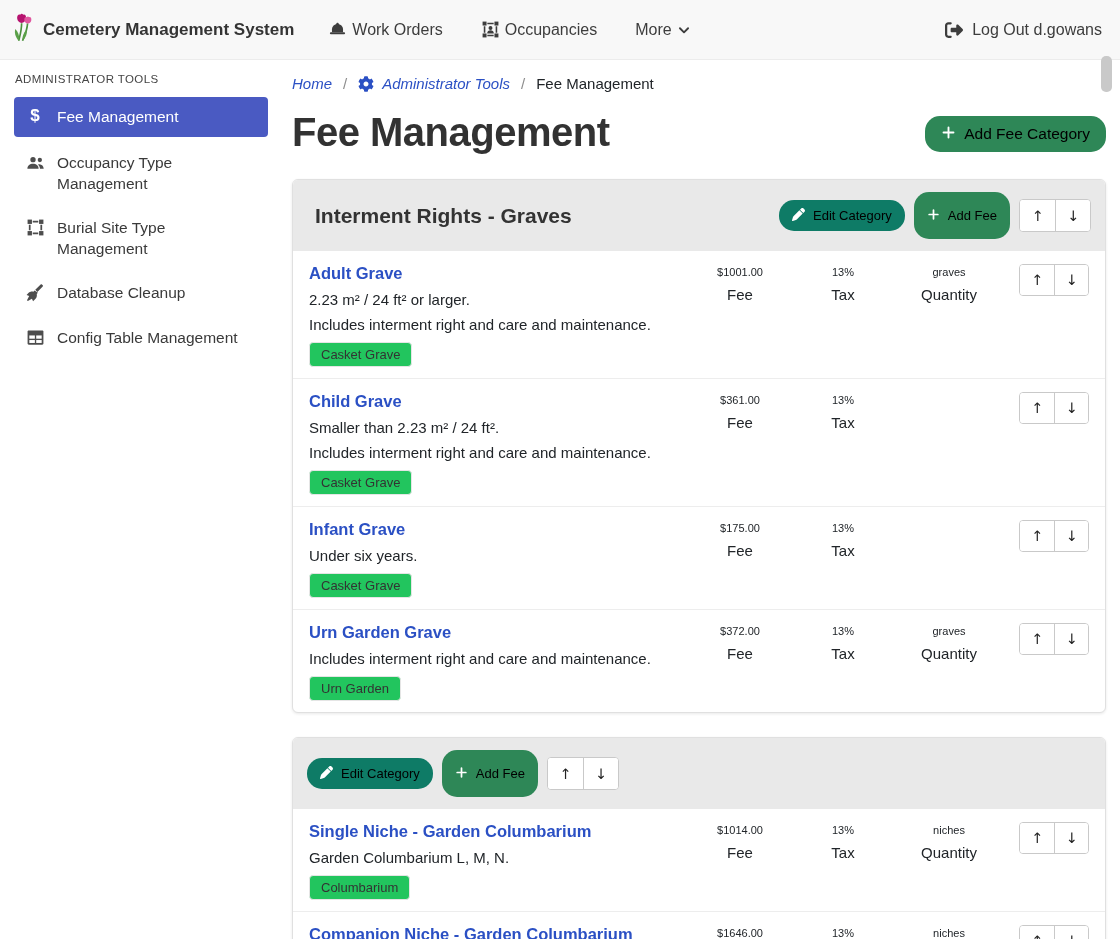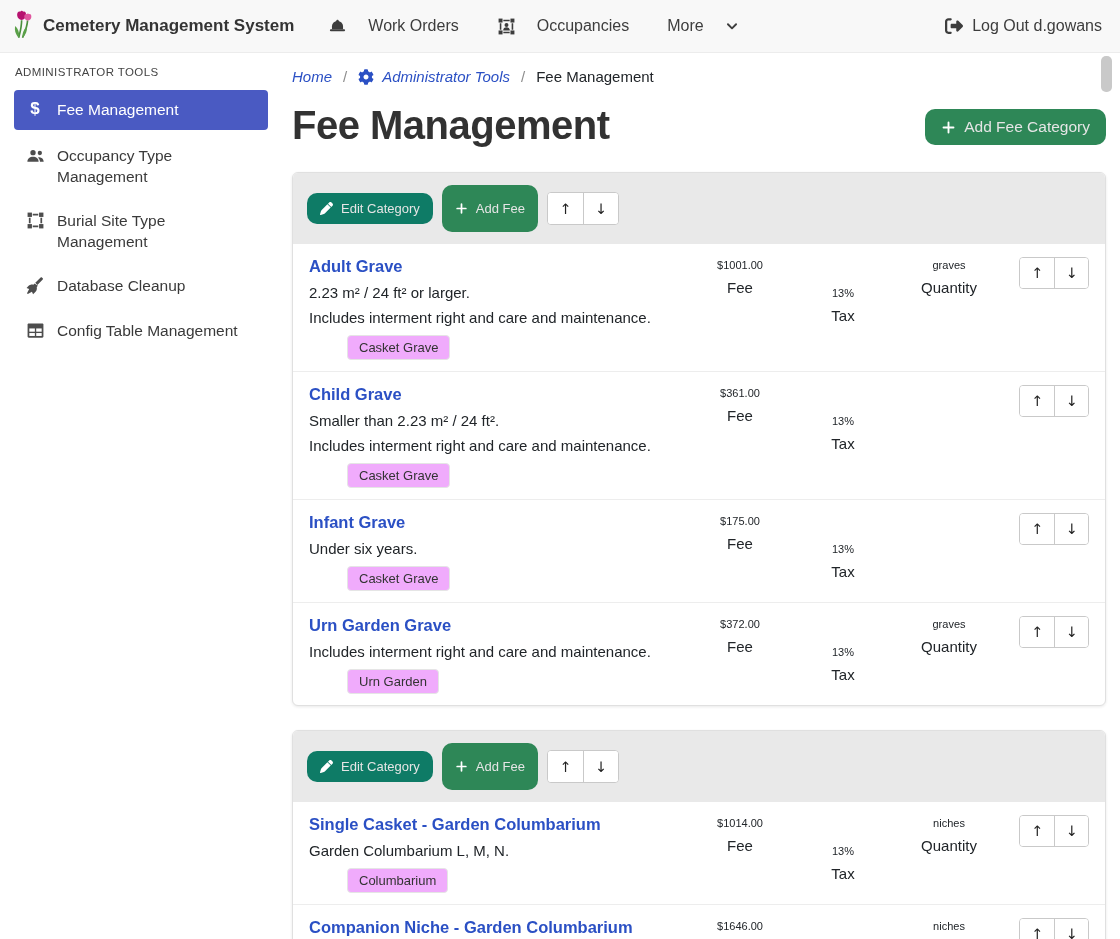--- a/index.html
+++ b/index.html
@@ -1,24 +1,24 @@
 <!DOCTYPE html>
 <html><head>
 <meta charset="utf-8">
 <style>
   * { box-sizing: border-box; margin: 0; padding: 0; }
   html,body { width:1120px; height:939px; overflow:hidden; background:#fff; }
   body { font-family:"Liberation Sans", sans-serif; color:#212529; font-size:15px; position:relative; }
 
   
-  .navbar { height:53px; background:#f8f8f8; border-bottom:1px solid #ececec;
+  .navbar { height:60px; background:#f8f8f8; border-bottom:1px solid #ececec;
             display:flex; align-items:center; padding:0 18px 0 12px; }
   .brand { display:flex; align-items:center; gap:9px; font-weight:bold; font-size:17px; color:#343434; cursor:pointer; }
   .nav-links { display:flex; align-items:center; margin-left:34px; gap:38px; }
-  .nav-link { display:flex; align-items:center; gap:21px; font-size:16px; color:#3d3d3d; cursor:pointer; }
+  .nav-link { display:flex; align-items:center; gap:5px; font-size:16px; color:#3d3d3d; cursor:pointer; }
   .nav-link svg { color:#3d3d3d; }
   .nav-spacer { flex:1; }
   .logout { display:flex; align-items:center; gap:9px; font-size:16px; color:#3d3d3d; cursor:pointer; }
 
   
   .layout { display:flex; height:887px; }
 
   
   .sidebar { width:280px; flex-shrink:0; padding:11px 12px 0 14px; background:#fff; }
   .sidebar-heading { font-size:11.5px; color:#454545; letter-spacing:.4px; margin:2px 0 12px 1px; font-weight:400; }
@@ -31,21 +31,21 @@
 
   
   .main { flex:1; padding:13px 14px 0 12px; overflow:hidden; }
   .breadcrumb { display:flex; align-items:center; gap:11px; font-size:15px; padding-top:2px; }
   .crumb-link { color:#2b50c4; display:flex; align-items:center; gap:8px; cursor:pointer; text-decoration:none;font-style:italic; }
   .crumb-sep { color:#8d8d8d; }
   .crumb-current { color:#212529; }
 
   .page-head { display:flex; justify-content:space-between; align-items:flex-start; margin-top:17px; }
   h1.page-title { font-size:40px; font-weight:600; color:#323232; letter-spacing:-.5px; line-height:1.15; }
-  .btn { border:none; border-radius:10px; color:#e5e5e5; display:inline-flex; align-items:center; gap:8px; cursor:pointer;
+  .btn { border:none; border-radius:15px; color:#000000; display:inline-flex; gap:8px; cursor:pointer;
          font-family:"Liberation Sans",sans-serif; }
   .btn-add-cat { background:#2e8757; font-size:15.5px; padding:9px 16px; margin-top:7px; }
   .btn-edit { background:#0e7b66; font-size:13px; padding:8px 13px; }
   .btn-addfee { background:#2e8757; font-size:13px; padding:16px 13px; }
 
   
   .category-card { border:1px solid #e0e0e0; border-radius:6px; box-shadow:0 1px 3px rgba(0,0,0,.09);
                    margin-top:24px; background:#fff; overflow:hidden; }
   .cat-header { background:#e9e9e9; padding:12px 14px; display:flex; align-items:center; }
   .cat-title { flex:1; font-size:21px; font-weight:600; color:#333; padding-left:8px; }
@@ -58,24 +58,24 @@
   .arrow-btn + .arrow-btn { border-left:1px solid #c9c9c9; }
   .row-arrows .arrow-btn { width:34px; height:30px; }
 
   
   .fee-row { display:flex; align-items:flex-start; padding:13px 16px 11px 16px; }
   .fee-row + .fee-row { border-top:1px solid #ededed; }
   .fee-left { flex:1; padding-right:8px; }
   .fee-name { color:#2b50c4; font-weight:bold; font-size:16.5px; text-decoration:none; cursor:pointer; }
   .fee-desc { font-size:15px; color:#212529; margin-top:8px; }
   .fee-tag-wrap { margin-top:9px; }
-  .fee-tag { display:inline-block; background:#f0abfc; border:1px solid #e5e5e5; border-radius:4px;
-             padding:4px 11px; font-size:13px; color:#333;margin-left:38px; }
+  .fee-tag { display:inline-block; background:#22c55e; border:1px solid #e5e5e5; border-radius:4px;
+             padding:4px 11px; font-size:13px; color:#333; }
   .num-col { flex-shrink:0; text-align:center; padding-top:2px; }
-  .col-fee { width:110px; } .col-tax { width:96px;margin-top:28px; } .col-qty { width:116px; }
+  .col-fee { width:110px; } .col-tax { width:96px; } .col-qty { width:116px; }
   .num-val { font-size:11px; }
   .num-label { font-size:15px; margin-top:8px; }
   .row-arrows { margin-left:12px; }
 
   
   .scroll-thumb { position:absolute; right:8px; top:56px; width:11px; height:36px;
                   background:#c9c9c9; border-radius:5px; }
 
   .icn svg, .btn svg, .nav-link svg, .logout svg, .crumb-link svg { display:block; }
 </style>
@@ -230,20 +230,167 @@
     <div class="page-head">
       <h1 class="page-title">Fee Management</h1>
       <button class="btn btn-add-cat">
         <span>
           <svg width="15" height="15" viewBox="0 0 24 24" fill="none" stroke="#fff" stroke-width="3" stroke-linecap="round">
               <path d="M12 4v16M4 12h16"></path>
             </svg>
         </span>
         <span>Add Fee Category</span>
       </button>
+    </div>
+
+    <div class="category-card">
+      <div class="cat-header">
+        <div class="cat-title">Interment Rights - Graves</div>
+        <div class="cat-actions">
+          <button class="btn btn-edit">
+            <span>
+              <svg width="13" height="13" viewBox="0 0 512 512" fill="#fff">
+                  <path d="M362.7 19.3L314.3 67.7 444.3 197.7l48.4-48.4c25-25 25-65.5 0-90.5L453.3 19.3c-25-25-65.5-25-90.5 0zm-71 71L58.6 323.5c-10.4 10.4-18 23.3-22.2 37.4L1 481.2C-1.5 489.7.8 498.8 7 505s15.3 8.5 23.7 6.1l120.3-35.4c14.1-4.2 27-11.8 37.4-22.2L421.7 220.3 291.7 90.3z"></path>
+                </svg>
+            </span>
+            <span>Edit Category</span>
+          </button>
+          <button class="btn btn-addfee">
+            <span>
+              <svg width="13" height="13" viewBox="0 0 24 24" fill="none" stroke="#fff" stroke-width="3.2" stroke-linecap="round">
+                  <path d="M12 4v16M4 12h16"></path>
+                </svg>
+            </span>
+            <span>Add Fee</span>
+          </button>
+          <div class="arrow-group">
+            <button class="arrow-btn">
+                <span>↑</span>
+              </button>
+            <button class="arrow-btn">
+                <span>↓</span>
+              </button>
+          </div>
+        </div>
+      </div>
+
+      <div class="fee-row">
+        <div class="fee-left">
+          <a class="fee-name">Adult Grave</a>
+          <div class="fee-desc hide-if-empty">2.23 m² / 24 ft² or larger.</div>
+          <div class="fee-desc hide-if-empty">Includes interment right and care and maintenance.</div>
+          <div class="fee-tag-wrap"><span class="fee-tag">Casket Grave</span></div>
+        </div>
+        <div class="num-col col-fee">
+          <div class="num-val">$1001.00</div>
+          <div class="num-label">Fee</div>
+        </div>
+        <div class="num-col col-tax">
+          <div class="num-val">13%</div>
+          <div class="num-label">Tax</div>
+        </div>
+        <div class="num-col col-qty">
+          <div class="num-val hide-if-empty">graves</div>
+          <div class="num-label hide-if-empty">Quantity</div>
+        </div>
+        <div class="arrow-group row-arrows">
+          <button class="arrow-btn">
+              <span>↑</span>
+            </button>
+          <button class="arrow-btn">
+              <span>↓</span>
+            </button>
+        </div>
+      </div>
+
+      <div class="fee-row">
+        <div class="fee-left">
+          <a class="fee-name">Child Grave</a>
+          <div class="fee-desc hide-if-empty">Smaller than 2.23 m² / 24 ft².</div>
+          <div class="fee-desc hide-if-empty">Includes interment right and care and maintenance.</div>
+          <div class="fee-tag-wrap"><span class="fee-tag">Casket Grave</span></div>
+        </div>
+        <div class="num-col col-fee">
+          <div class="num-val">$361.00</div>
+          <div class="num-label">Fee</div>
+        </div>
+        <div class="num-col col-tax">
+          <div class="num-val">13%</div>
+          <div class="num-label">Tax</div>
+        </div>
+        <div class="num-col col-qty">
+          
+          
+        </div>
+        <div class="arrow-group row-arrows">
+          <button class="arrow-btn">
+              <span>↑</span>
+            </button>
+          <button class="arrow-btn">
+              <span>↓</span>
+            </button>
+        </div>
+      </div>
+
+      <div class="fee-row">
+        <div class="fee-left">
+          <a class="fee-name">Infant Grave</a>
+          <div class="fee-desc hide-if-empty">Under six years.</div>
+          <div class="fee-tag-wrap"><span class="fee-tag">Casket Grave</span></div>
+        </div>
+        <div class="num-col col-fee">
+          <div class="num-val">$175.00</div>
+          <div class="num-label">Fee</div>
+        </div>
+        <div class="num-col col-tax">
+          <div class="num-val">13%</div>
+          <div class="num-label">Tax</div>
+        </div>
+        <div class="num-col col-qty">
+          
+          
+        </div>
+        <div class="arrow-group row-arrows">
+          <button class="arrow-btn">
+              <span>↑</span>
+            </button>
+          <button class="arrow-btn">
+              <span>↓</span>
+            </button>
+        </div>
+      </div>
+
+      <div class="fee-row">
+        <div class="fee-left">
+          <a class="fee-name">Urn Garden Grave</a>
+          <div class="fee-desc hide-if-empty">Includes interment right and care and maintenance.</div>
+          
+          <div class="fee-tag-wrap"><span class="fee-tag">Urn Garden</span></div>
+        </div>
+        <div class="num-col col-fee">
+          <div class="num-val">$372.00</div>
+          <div class="num-label">Fee</div>
+        </div>
+        <div class="num-col col-tax">
+          <div class="num-val">13%</div>
+          <div class="num-label">Tax</div>
+        </div>
+        <div class="num-col col-qty">
+          <div class="num-val hide-if-empty">graves</div>
+          <div class="num-label hide-if-empty">Quantity</div>
+        </div>
+        <div class="arrow-group row-arrows">
+          <button class="arrow-btn">
+              <span>↑</span>
+            </button>
+          <button class="arrow-btn">
+              <span>↓</span>
+            </button>
+        </div>
+      </div>
     </div>
 
     <div class="category-card">
       <div class="cat-header">
         <div class="cat-actions">
           <button class="btn btn-edit">
             <span>
               <svg width="13" height="13" viewBox="0 0 512 512" fill="#fff">
                   <path d="M362.7 19.3L314.3 67.7 444.3 197.7l48.4-48.4c25-25 25-65.5 0-90.5L453.3 19.3c-25-25-65.5-25-90.5 0zm-71 71L58.6 323.5c-10.4 10.4-18 23.3-22.2 37.4L1 481.2C-1.5 489.7.8 498.8 7 505s15.3 8.5 23.7 6.1l120.3-35.4c14.1-4.2 27-11.8 37.4-22.2L421.7 220.3 291.7 90.3z"></path>
                 </svg>
@@ -264,167 +411,21 @@
               </button>
             <button class="arrow-btn">
                 <span>↓</span>
               </button>
           </div>
         </div>
       </div>
 
       <div class="fee-row">
         <div class="fee-left">
-          <a class="fee-name">Adult Grave</a>
-          <div class="fee-desc hide-if-empty">2.23 m² / 24 ft² or larger.</div>
-          <div class="fee-desc hide-if-empty">Includes interment right and care and maintenance.</div>
-          <div class="fee-tag-wrap"><span class="fee-tag">Casket Grave</span></div>
-        </div>
-        <div class="num-col col-fee">
-          <div class="num-val">$1001.00</div>
-          <div class="num-label">Fee</div>
-        </div>
-        <div class="num-col col-tax">
-          <div class="num-val">13%</div>
-          <div class="num-label">Tax</div>
-        </div>
-        <div class="num-col col-qty">
-          <div class="num-val hide-if-empty">graves</div>
-          <div class="num-label hide-if-empty">Quantity</div>
-        </div>
-        <div class="arrow-group row-arrows">
-          <button class="arrow-btn">
-              <span>↑</span>
-            </button>
-          <button class="arrow-btn">
-              <span>↓</span>
-            </button>
-        </div>
-      </div>
-
-      <div class="fee-row">
-        <div class="fee-left">
-          <a class="fee-name">Child Grave</a>
-          <div class="fee-desc hide-if-empty">Smaller than 2.23 m² / 24 ft².</div>
-          <div class="fee-desc hide-if-empty">Includes interment right and care and maintenance.</div>
-          <div class="fee-tag-wrap"><span class="fee-tag">Casket Grave</span></div>
-        </div>
-        <div class="num-col col-fee">
-          <div class="num-val">$361.00</div>
-          <div class="num-label">Fee</div>
-        </div>
-        <div class="num-col col-tax">
-          <div class="num-val">13%</div>
-          <div class="num-label">Tax</div>
-        </div>
-        <div class="num-col col-qty">
-          
-          
-        </div>
-        <div class="arrow-group row-arrows">
-          <button class="arrow-btn">
-              <span>↑</span>
-            </button>
-          <button class="arrow-btn">
-              <span>↓</span>
-            </button>
-        </div>
-      </div>
-
-      <div class="fee-row">
-        <div class="fee-left">
-          <a class="fee-name">Infant Grave</a>
-          <div class="fee-desc hide-if-empty">Under six years.</div>
-          <div class="fee-tag-wrap"><span class="fee-tag">Casket Grave</span></div>
-        </div>
-        <div class="num-col col-fee">
-          <div class="num-val">$175.00</div>
-          <div class="num-label">Fee</div>
-        </div>
-        <div class="num-col col-tax">
-          <div class="num-val">13%</div>
-          <div class="num-label">Tax</div>
-        </div>
-        <div class="num-col col-qty">
-          
-          
-        </div>
-        <div class="arrow-group row-arrows">
-          <button class="arrow-btn">
-              <span>↑</span>
-            </button>
-          <button class="arrow-btn">
-              <span>↓</span>
-            </button>
-        </div>
-      </div>
-
-      <div class="fee-row">
-        <div class="fee-left">
-          <a class="fee-name">Urn Garden Grave</a>
-          <div class="fee-desc hide-if-empty">Includes interment right and care and maintenance.</div>
-          
-          <div class="fee-tag-wrap"><span class="fee-tag">Urn Garden</span></div>
-        </div>
-        <div class="num-col col-fee">
-          <div class="num-val">$372.00</div>
-          <div class="num-label">Fee</div>
-        </div>
-        <div class="num-col col-tax">
-          <div class="num-val">13%</div>
-          <div class="num-label">Tax</div>
-        </div>
-        <div class="num-col col-qty">
-          <div class="num-val hide-if-empty">graves</div>
-          <div class="num-label hide-if-empty">Quantity</div>
-        </div>
-        <div class="arrow-group row-arrows">
-          <button class="arrow-btn">
-              <span>↑</span>
-            </button>
-          <button class="arrow-btn">
-              <span>↓</span>
-            </button>
-        </div>
-      </div>
-    </div>
-
-    <div class="category-card">
-      <div class="cat-header">
-        <div class="cat-actions">
-          <button class="btn btn-edit">
-            <span>
-              <svg width="13" height="13" viewBox="0 0 512 512" fill="#fff">
-                  <path d="M362.7 19.3L314.3 67.7 444.3 197.7l48.4-48.4c25-25 25-65.5 0-90.5L453.3 19.3c-25-25-65.5-25-90.5 0zm-71 71L58.6 323.5c-10.4 10.4-18 23.3-22.2 37.4L1 481.2C-1.5 489.7.8 498.8 7 505s15.3 8.5 23.7 6.1l120.3-35.4c14.1-4.2 27-11.8 37.4-22.2L421.7 220.3 291.7 90.3z"></path>
-                </svg>
-            </span>
-            <span>Edit Category</span>
-          </button>
-          <button class="btn btn-addfee">
-            <span>
-              <svg width="13" height="13" viewBox="0 0 24 24" fill="none" stroke="#fff" stroke-width="3.2" stroke-linecap="round">
-                  <path d="M12 4v16M4 12h16"></path>
-                </svg>
-            </span>
-            <span>Add Fee</span>
-          </button>
-          <div class="arrow-group">
-            <button class="arrow-btn">
-                <span>↑</span>
-              </button>
-            <button class="arrow-btn">
-                <span>↓</span>
-              </button>
-          </div>
-        </div>
-      </div>
-
-      <div class="fee-row">
-        <div class="fee-left">
-          <a class="fee-name">Single Casket - Garden Columbarium</a>
+          <a class="fee-name">Single Niche - Garden Columbarium</a>
           <div class="fee-desc hide-if-empty">Garden Columbarium L, M, N.</div>
           
           <div class="fee-tag-wrap"><span class="fee-tag">Columbarium</span></div>
         </div>
         <div class="num-col col-fee">
           <div class="num-val">$1014.00</div>
           <div class="num-label">Fee</div>
         </div>
         <div class="num-col col-tax">
           <div class="num-val">13%</div>

